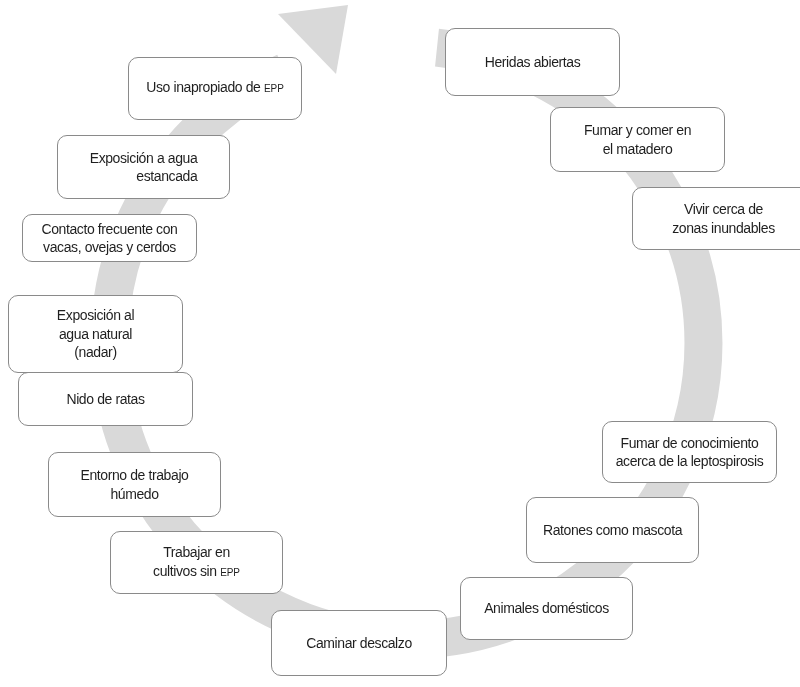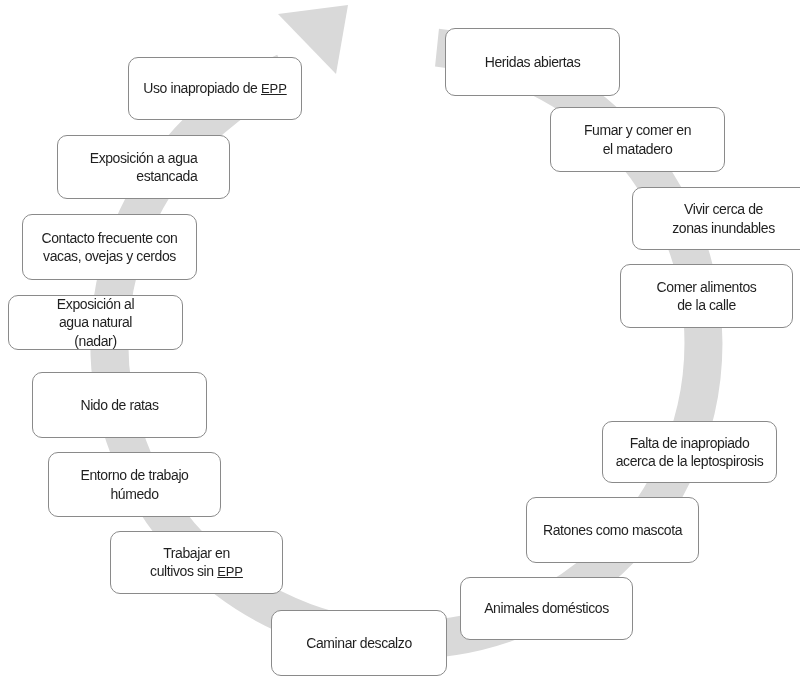--- a/index.html
+++ b/index.html
@@ -12,36 +12,36 @@
   .arc-head{fill:#d9d9d9;stroke:none;}
   .node{
     position:absolute;box-sizing:border-box;
     background:#ffffff;border:1.2px solid #8a8a8a;border-radius:10px;
     display:flex;align-items:center;justify-content:center;
     text-align:center;color:#1f1f1f;
     font-size:14px;line-height:18.5px;letter-spacing:-0.4px;
     padding:2px 4px;
   }
   .node-label{white-space:pre-line;}
-  .sc{font-size:13px;letter-spacing:-0.1px;text-decoration:underline;}
+  .sc{font-size:10px;letter-spacing:-0.1px;}
   
   .p0 {left:445px;top:28px; width:175px;height:68px;}
   .p1 {left:550px;top:107px;width:175px;height:65px;}
   .p2 {left:600px;top:187px;width:183px;height:63px;margin-left:32px;}
   .p3 {left:620px;top:264px;width:173px;height:64px;}
   .p4 {left:621px;top:343px;width:174px;height:62px;}
   .p5 {left:602px;top:421px;width:175px;height:62px;}
   .p6 {left:526px;top:497px;width:173px;height:66px;}
   .p7 {left:460px;top:577px;width:173px;height:63px;}
   .p8 {left:271px;top:610px;width:176px;height:66px;}
   .p9 {left:110px;top:531px;width:173px;height:63px;justify-content:center;}
   .p10{left:48px; top:452px;width:173px;height:65px;}
-  .p11{left:32px; top:372px;width:175px;height:66px;align-items:center;}
-  .p12{left:8px;  top:295px;width:175px;height:55px;}
-  .p13{left:22px; top:214px;width:175px;height:66px;}
+  .p11{left:18px; top:372px;width:175px;height:54px;align-items:center;}
+  .p12{left:8px;  top:295px;width:175px;height:78px;}
+  .p13{left:22px; top:214px;width:175px;height:48px;}
   .p14{left:57px; top:135px;width:173px;height:64px;text-align:right;}
   .p15{left:128px;top:57px; width:174px;height:63px;}
 </style>
 </head>
 <body>
 
 <div class="canvas">
 
   <svg class="ring" viewBox="0 0 800 687" aria-hidden="true">
 
@@ -53,26 +53,22 @@
       <span class="node-label">Fumar y comer en
 el matadero</span>
     </div>
   <div class="node p0">
       <span class="node-label">Heridas abiertas</span>
     </div>
   <div class="node p2">
       <span class="node-label">Vivir cerca de
 zonas inundables</span>
     </div>
-  <div class="node p3">
-      <span class="node-label">Comer alimentos
-de la calle</span>
-    </div>
   <div class="node p5">
-      <span class="node-label">Falta de inapropiado
+      <span class="node-label">Fumar de conocimiento
 acerca de la leptospirosis</span>
     </div>
   <div class="node p6">
       <span class="node-label">Ratones como mascota</span>
     </div>
   <div class="node p8">
       <span class="node-label">Caminar descalzo</span>
     </div>
   <div class="node p7">
       <span class="node-label">Animales domésticos</span>

